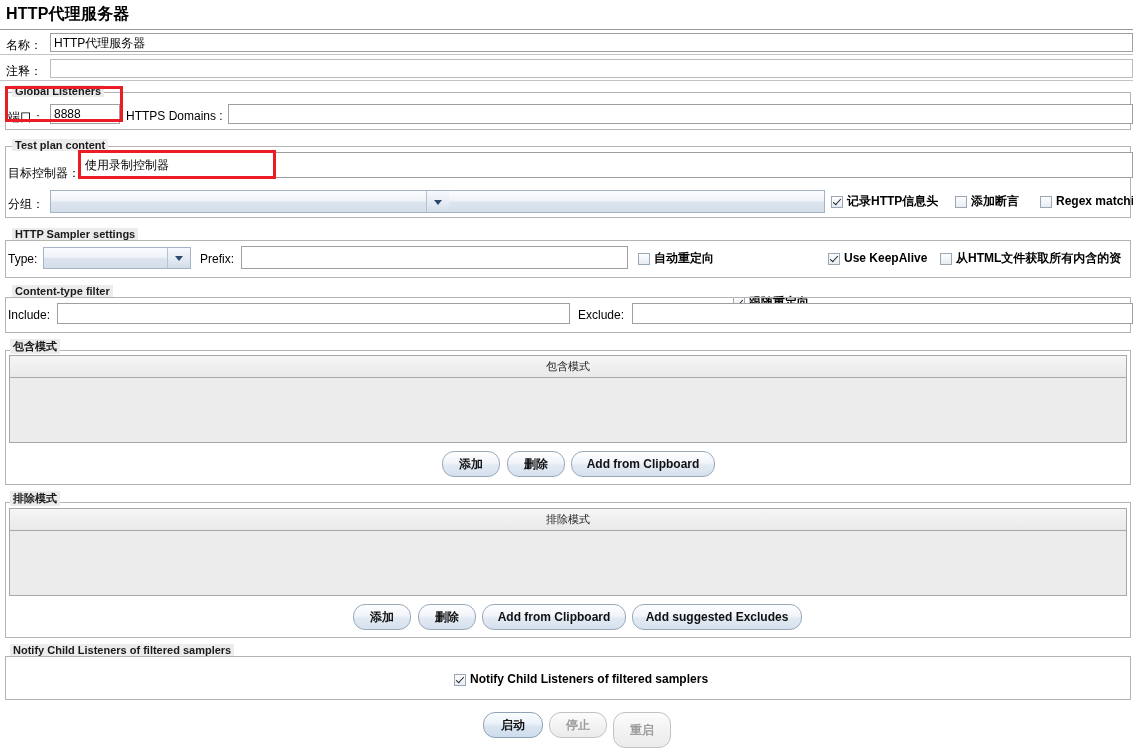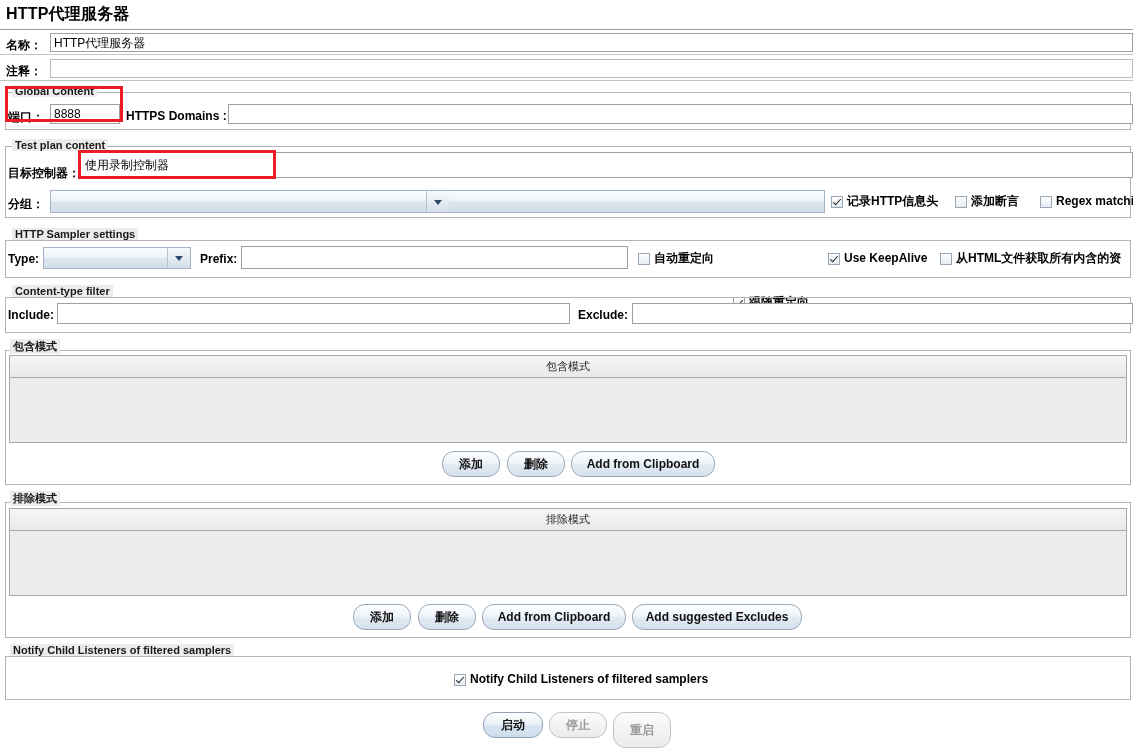--- a/index.html
+++ b/index.html
@@ -22,21 +22,21 @@
     font-size: 16px; font-weight: bold; letter-spacing: .2px;
     color: #000;
   }
   .hr {
     position:absolute; left:0; width:1133px; height:1px; background:#9a9a9a;
   }
 
   
   .lbl {
     position:absolute;
-    font-weight:bold;
+    font-weight:normal;
     font-size:12px;
     color:#000;
     white-space:nowrap;
   }
 
   .tfield {
     position:absolute;
     background:#ffffff;
     border:1px solid #a0a0a0;
     box-sizing:border-box;
@@ -186,21 +186,21 @@
 
   <div class="lbl" style="left:6px; top:37px;">名称：</div>
   <div class="tfield" style="left:50px; top:33px; width:1083px; height:19px;">HTTP代理服务器</div>
   <div class="hr" style="top:54px; background:#c4c4c4;"></div>
 
   <div class="lbl" style="left:6px; top:63px;">注释：</div>
   <div class="tfield" style="left:50px; top:59px; width:1083px; height:19px; border-color:#bcbcbc;"></div>
   <div class="hr" style="top:80px; background:#c4c4c4;"></div>
 
   <div class="panel" style="left:5px; top:92px; width:1126px; height:38px;"></div>
-  <div class="panel-title" style="left:12px; top:85px;">Global Content</div>
+  <div class="panel-title" style="left:12px; top:85px;">Global Listeners</div>
 
   <div class="lbl" style="left:8px; top:109px;">端口：</div>
   <div class="tfield" style="left:50px; top:104px; width:70px; height:20px;">8888</div>
 
   <div class="lbl" style="left:126px; top:109px;">HTTPS Domains :</div>
   <div class="tfield" style="left:228px; top:104px; width:905px; height:20px;"></div>
 
   <div class="panel" style="left:5px; top:146px; width:1126px; height:72px;"></div>
   <div class="panel-title" style="left:12px; top:139px;">Test plan content</div>
 

